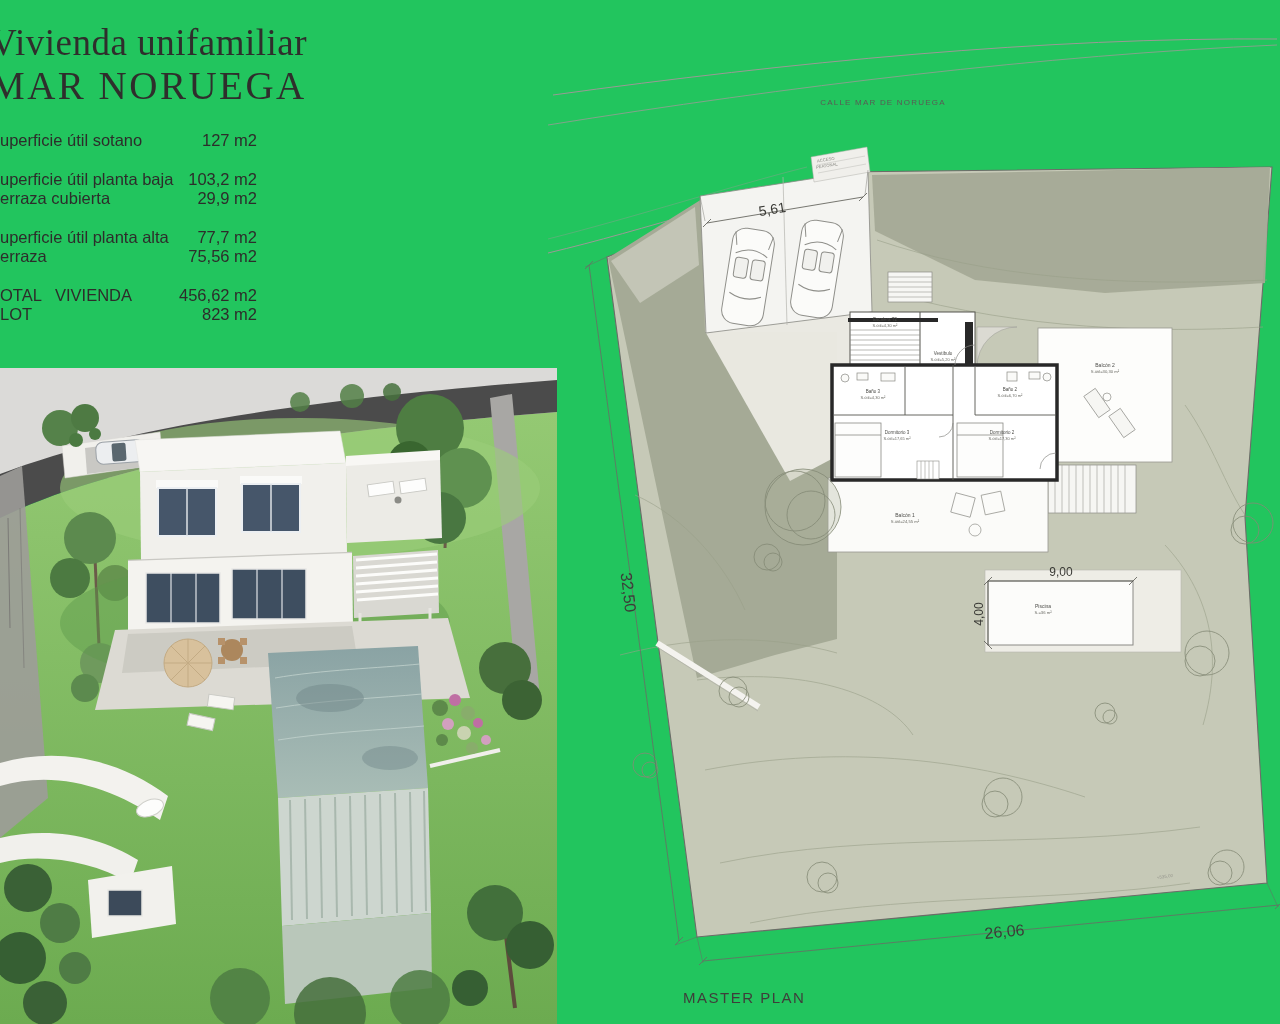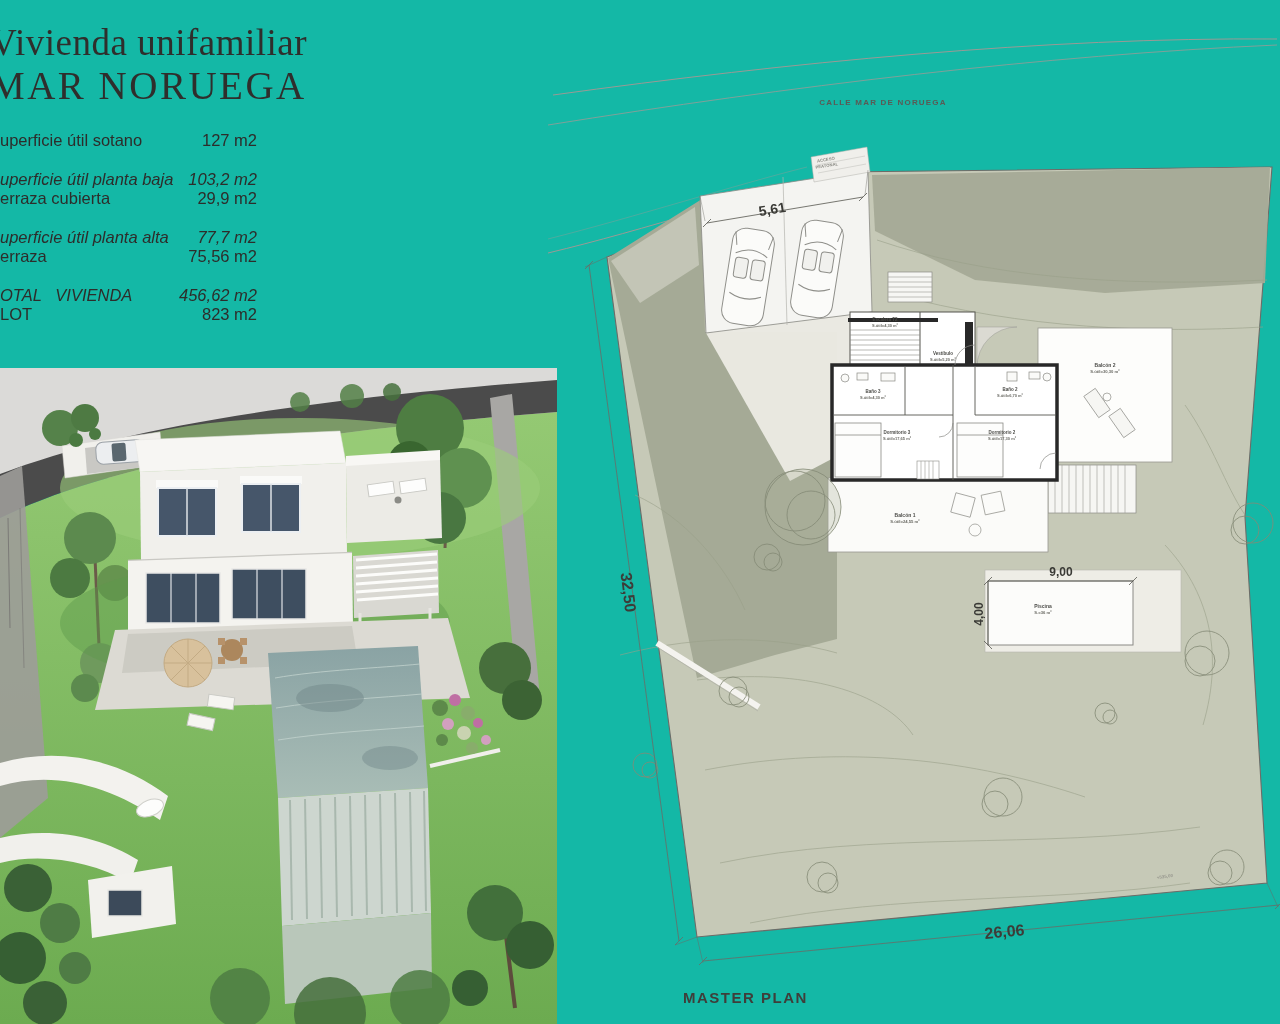--- a/index.html
+++ b/index.html
@@ -1,36 +1,36 @@
 <!DOCTYPE html>
 <html><head>
 <meta charset="utf-8">
 <style>
   html,body{margin:0;padding:0;}
   body{width:1280px;height:1024px;overflow:hidden;background:#e9e8e6;
        font-family:"Liberation Sans",sans-serif;}
-  .page{position:relative;width:1280px;height:1024px;background:#14b8a6;}
+  .page{position:relative;width:1280px;height:1024px;background:#22c55e;}
 
   
   .title-block{position:absolute;left:-10px;top:22px;color:#2f2e2c;
                font-family:"Liberation Serif",serif;}
   .title-line1{font-size:37px;line-height:42px;letter-spacing:.5px;}
   .title-line2{font-size:39px;line-height:44px;letter-spacing:2.5px;}
 
   
   .area-table{position:absolute;left:0;top:131px;width:257px;color:#2d2d2b;
               font-size:16.5px;}
   .t-row{display:flex;justify-content:space-between;line-height:19px;height:19px;}
-  .t-row.gap{margin-top:20px;font-style:italic;}
+  .t-row.gap{margin-top:20px;}
   .t-row span{white-space:pre;}
 
   
   .render{position:absolute;left:0;top:368px;width:557px;height:656px;}
   
-  .siteplan{position:absolute;left:545px;top:25px;width:735px;height:990px;font-weight:bold;}
+  .siteplan{position:absolute;left:545px;top:25px;width:735px;height:990px;}
   svg{display:block;}
 </style>
 </head>
 <body>
 
 <div class="page">
 
   <div class="title-block">
     <div class="title-line1">Vivienda unifamiliar</div>
     <div class="title-line2">MAR NORUEGA</div>

